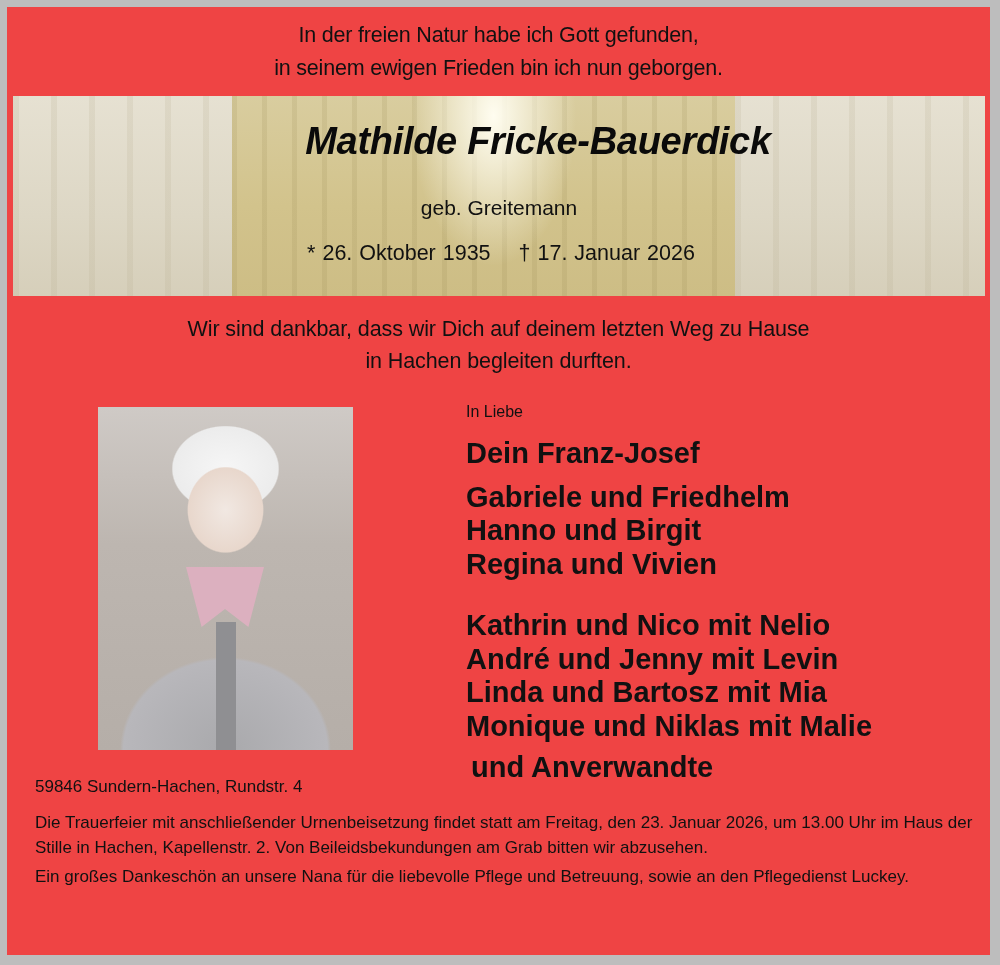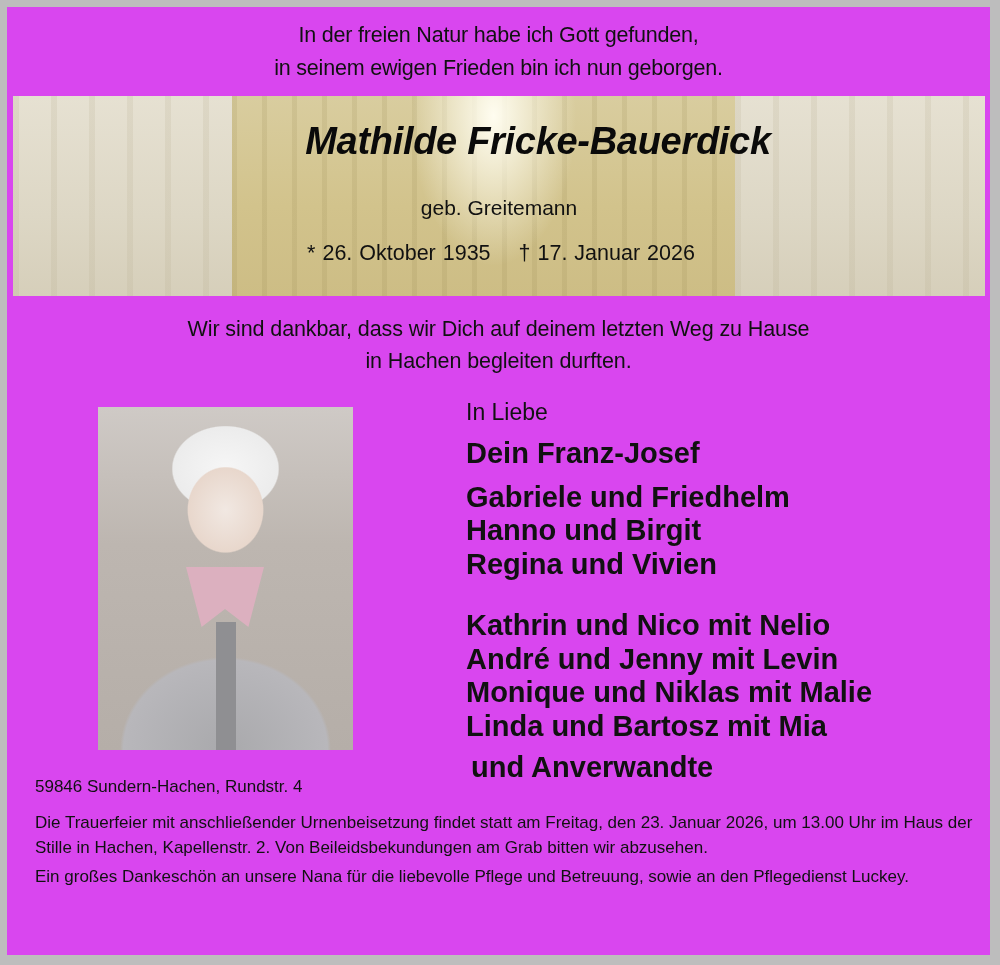--- a/index.html
+++ b/index.html
@@ -8,21 +8,21 @@
     background: #bdbdbd;
     position: relative;
     overflow: hidden;
     font-family: "Liberation Sans", "DejaVu Sans", sans-serif;
     color: #111;
   }
   .card {
     position: absolute;
     left: 7px; top: 7px;
     width: 983px; height: 948px;
-    background: #d946ef;
+    background: #ef4444;
   }
   .center { text-align: center; }
   .verse {
     position: absolute; left: 0; top: 12px; width: 983px;
     font-size: 21.5px; line-height: 33px; letter-spacing: -0.2px;
   }
   .banner {
     position: absolute; left: 6px; top: 89px;
     width: 972px; height: 200px;
     background:
@@ -79,21 +79,21 @@
     background: #dcb0bf;
     clip-path: polygon(0 0, 100% 0, 80% 100%, 50% 70%, 20% 100%);
   }
   .photo .placket {
     position: absolute; left: 118px; top: 215px; width: 20px; height: 128px;
     background: #8f8f92;
   }
   .family {
     position: absolute; left: 459px; top: 390px; width: 500px;
   }
-  .family .intro { font-size: 23px; height: 40px; line-height: 30px; }
+  .family .intro { font-size: 16px; height: 40px; line-height: 30px; }
   .family .b { font-weight: bold; font-size: 29px; line-height: 33.5px; }
   .family .grp { margin-bottom: 8px; }
   .family .rel { margin-left: 5px; margin-top: 4px; }
   .address {
     position: absolute; left: 28px; top: 770px; font-size: 17px;
   }
   .notice {
     position: absolute; left: 28px; top: 803px; width: 940px;
     font-size: 17px; line-height: 25px;
   }
@@ -136,22 +136,22 @@
     <div class="intro">In Liebe</div>
     <div class="b grp" style="margin-bottom:10px;">Dein Franz-Josef</div>
     <div class="grp">
       <div class="b">Gabriele und Friedhelm</div>
       <div class="b">Hanno und Birgit</div>
       <div class="b">Regina und Vivien</div>
     </div>
     <div class="grp" style="margin-top:28px;">
       <div class="b">Kathrin und Nico mit Nelio</div>
       <div class="b">André und Jenny mit Levin</div>
+      <div class="b">Linda und Bartosz mit Mia</div>
       <div class="b">Monique und Niklas mit Malie</div>
-      <div class="b">Linda und Bartosz mit Mia</div>
     </div>
     <div class="b rel">und Anverwandte</div>
   </div>
 
   <div class="address">59846 Sundern-Hachen, Rundstr. 4</div>
 
   <div class="notice">
     <p>Die Trauerfeier mit anschließender Urnenbeisetzung findet statt am Freitag, den 23. Januar 2026, um 13.00 Uhr im Haus der Stille in Hachen, Kapellenstr. 2. Von Beileidsbekundungen am Grab bitten wir abzusehen.</p>
     <p class="justify">Ein großes Dankeschön an unsere Nana für die liebevolle Pflege und Betreuung, sowie an den Pflegedienst Luckey.</p>
   </div>

